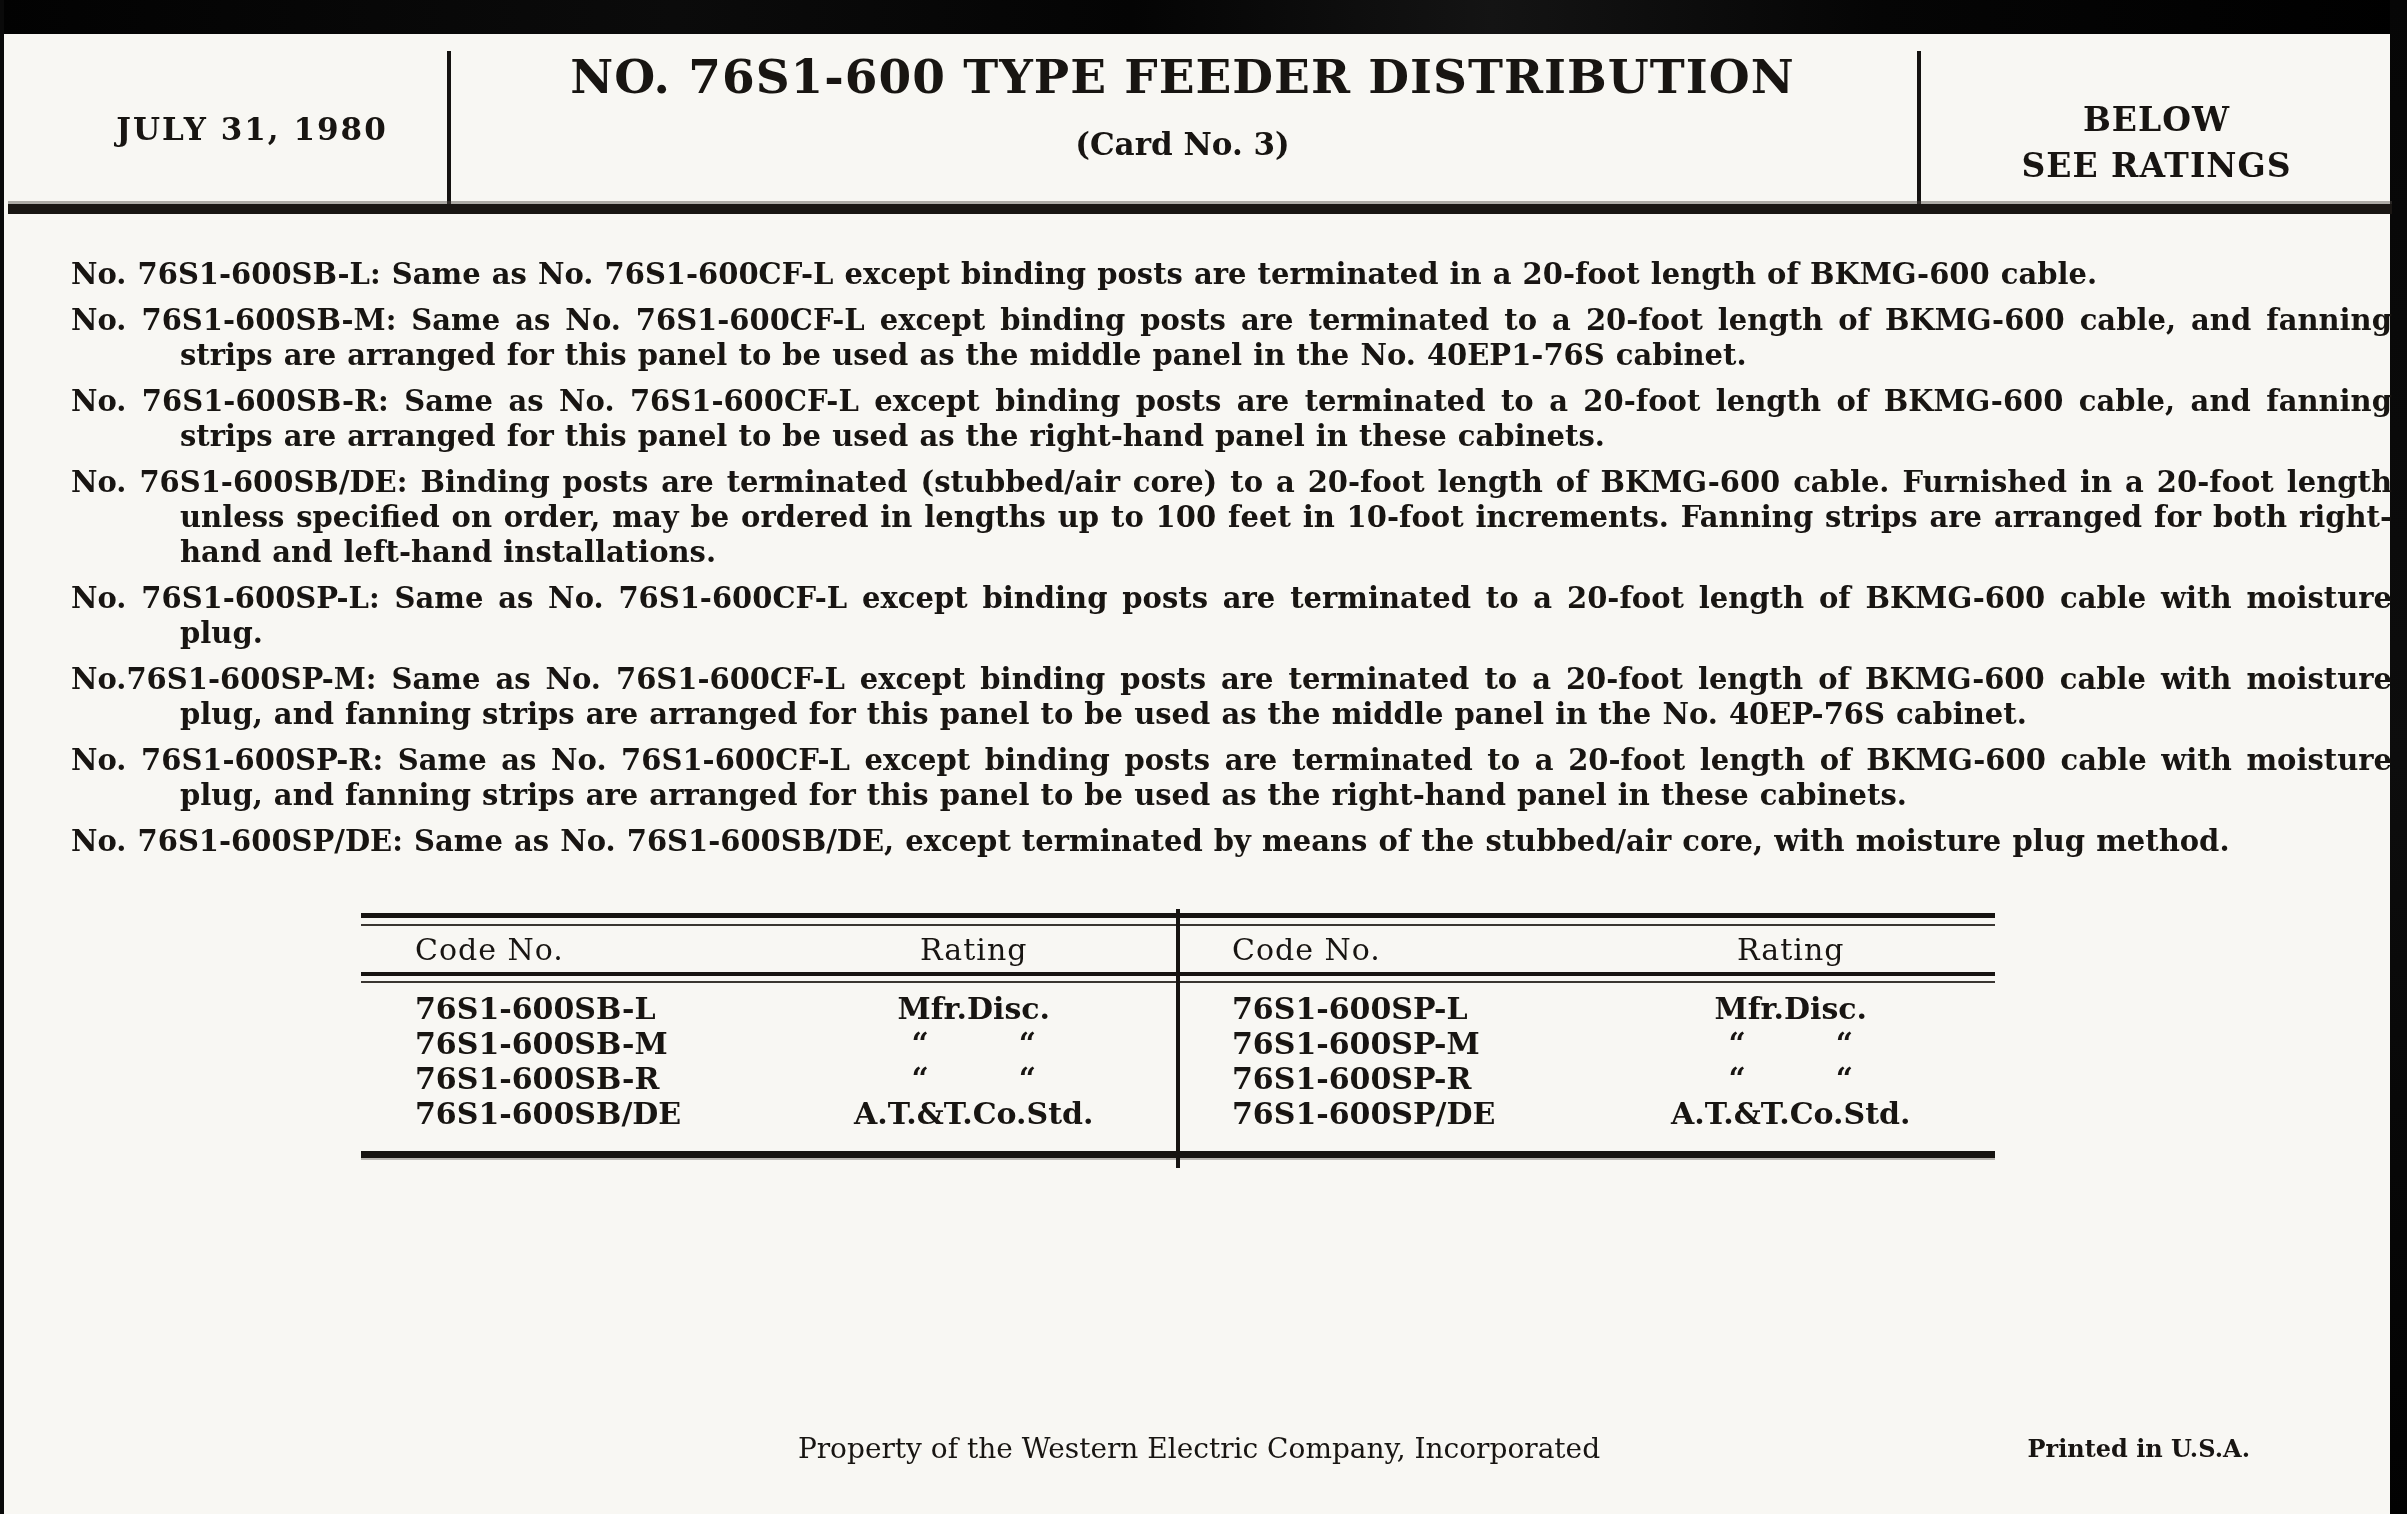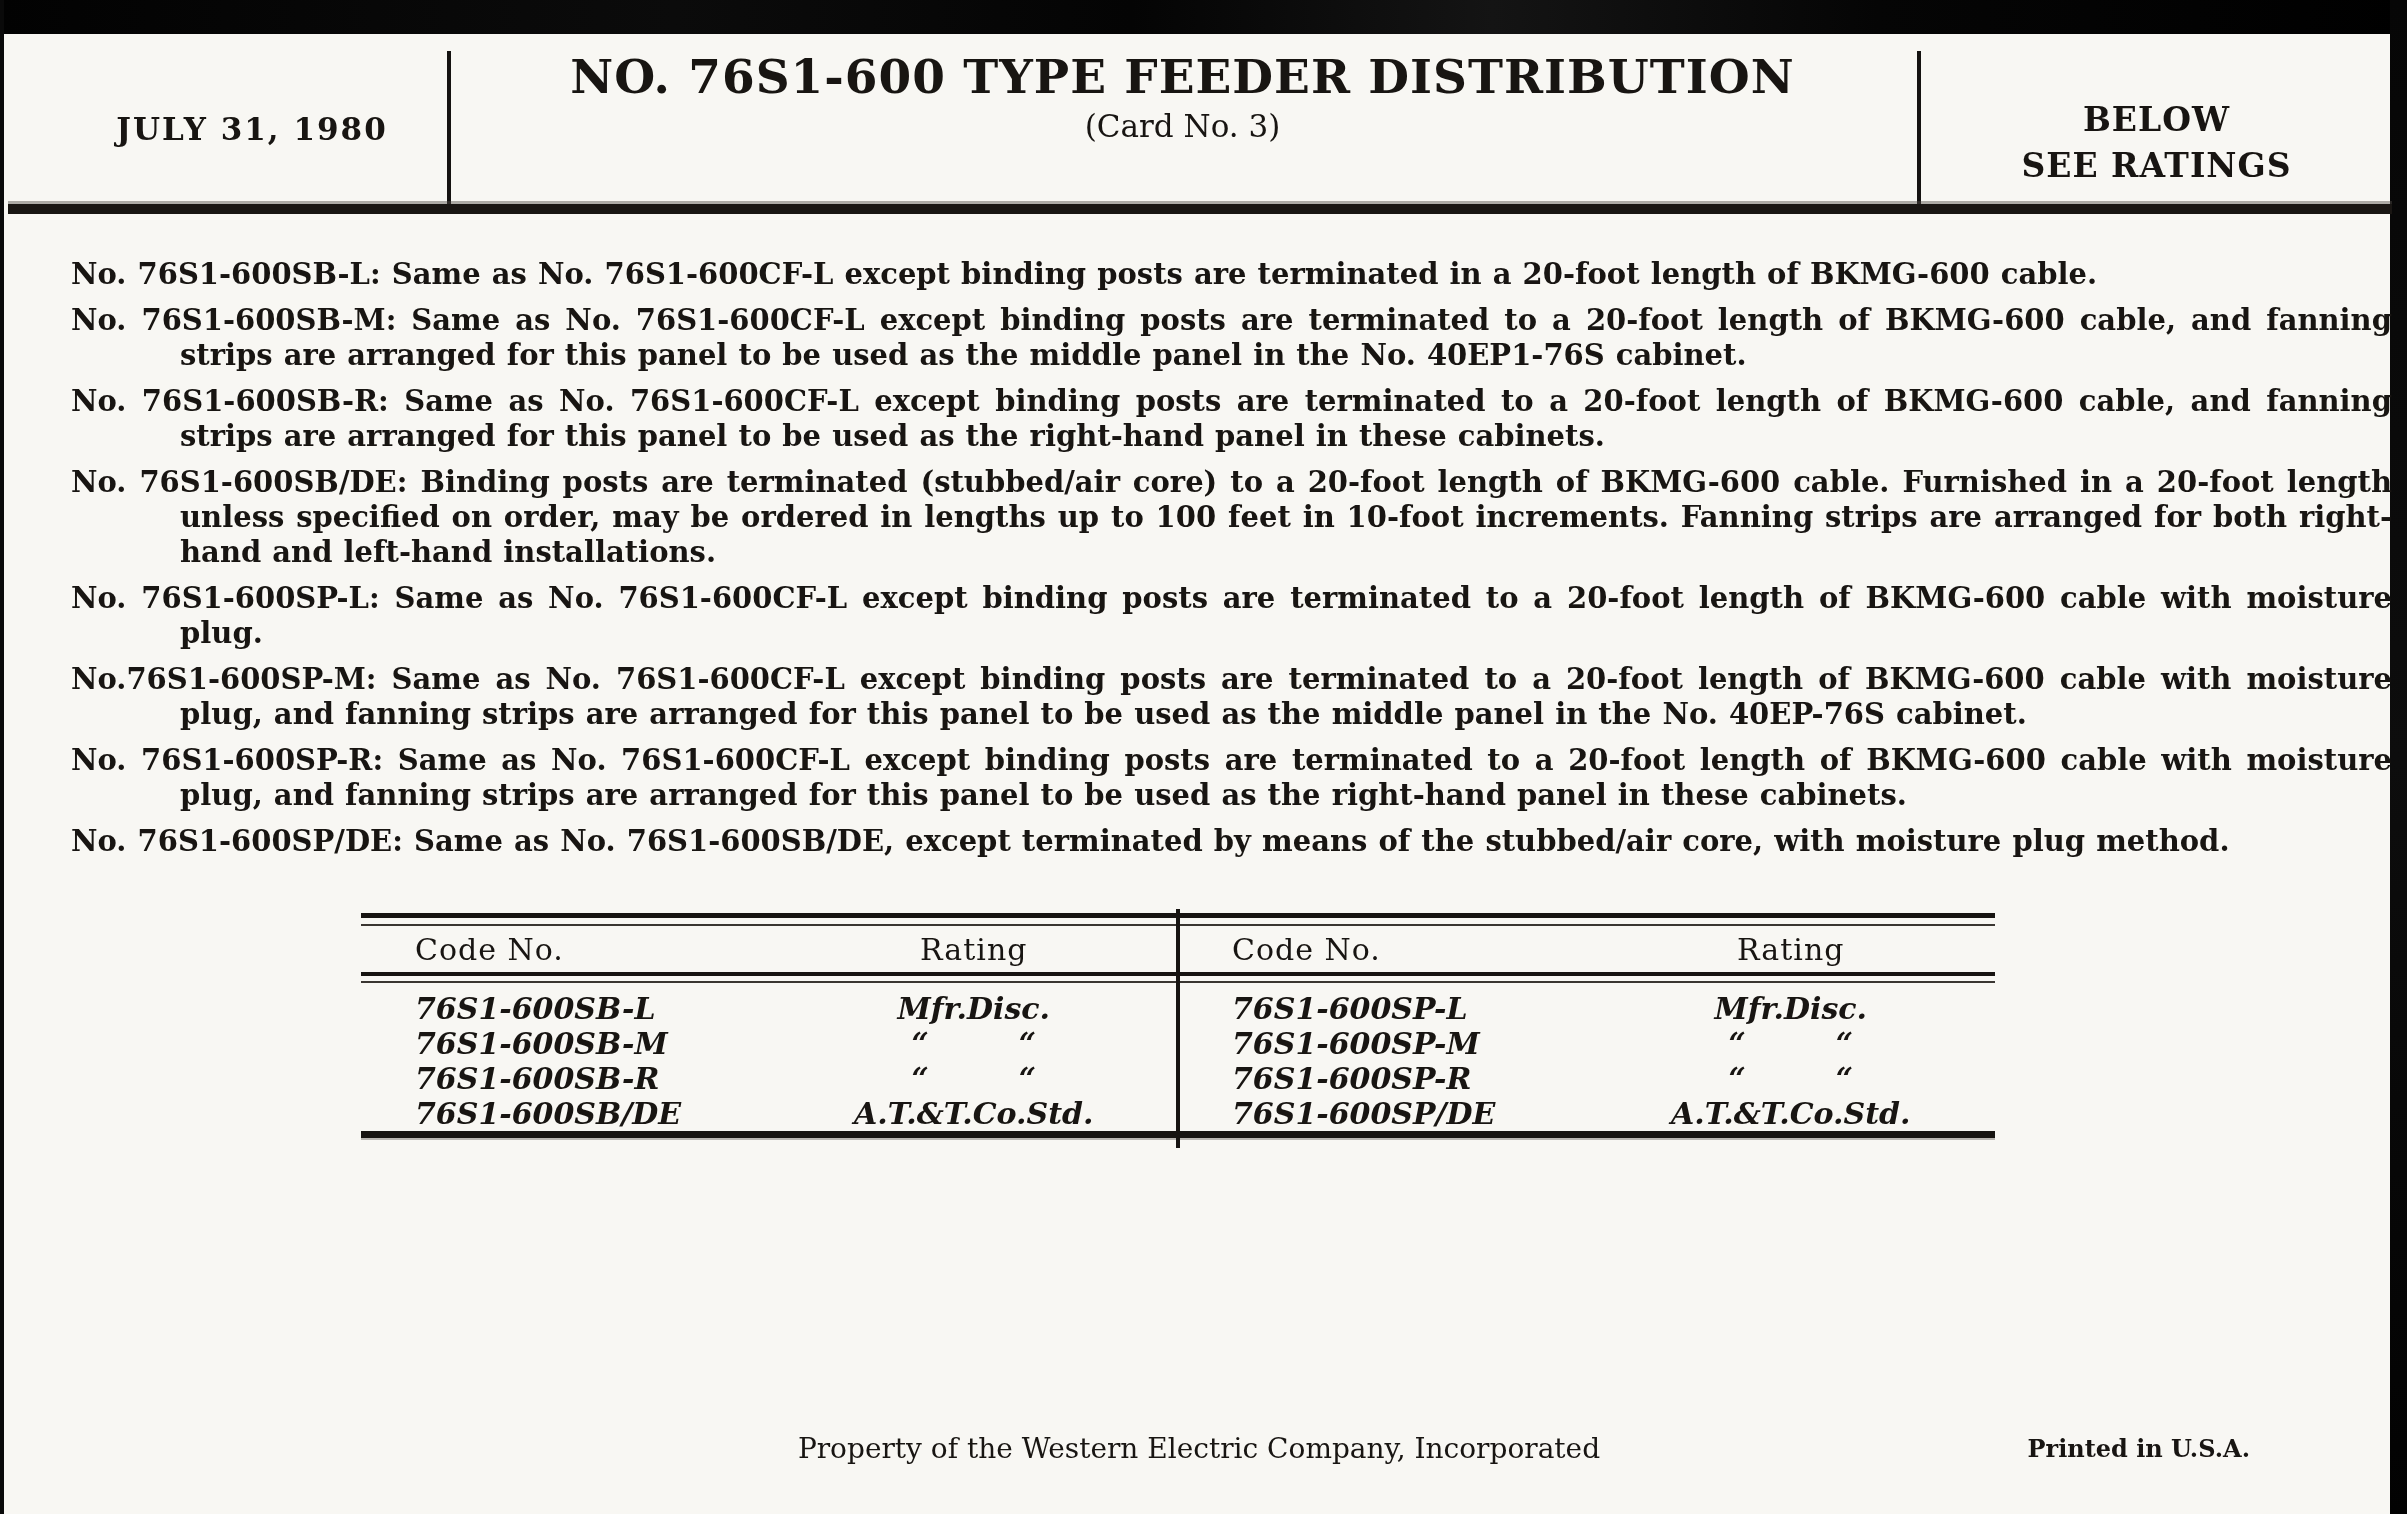--- a/index.html
+++ b/index.html
@@ -16,21 +16,21 @@
   .scan-right-bar{position:absolute;right:0;top:0;width:18px;height:1515px;
     background:linear-gradient(180deg,#060606,#0d0d0d 50%,#020202);}
   .scan-left-bar{position:absolute;left:0;top:0;width:4px;height:1515px;background:#0a0a0a;}
 
   
   .hdr-date{position:absolute;left:59px;top:111px;width:386px;text-align:center;
     font-size:31px;font-weight:700;letter-spacing:2px;}
   .hdr-center{position:absolute;left:455px;top:51px;width:1455px;text-align:center;}
   .hdr-title1{font-size:47px;font-weight:700;line-height:51px;letter-spacing:1px;}
   .hdr-title2{font-size:47px;font-weight:700;line-height:51px;letter-spacing:1px;}
-  .hdr-sub{font-size:31px;font-weight:400;margin-top:6px;}
+  .hdr-sub{font-size:31px;font-weight:700;margin-top:24px;}
   .hdr-note{position:absolute;left:1929px;top:97px;width:455px;text-align:center;
     font-size:33px;font-weight:700;line-height:46px;letter-spacing:1px;}
   .hdr-vline{position:absolute;top:51px;width:4px;height:154px;background:#151311;}
   .hdr-vline.left{left:447px;}
   .hdr-vline.right{left:1917px;}
   .hdr-rule{position:absolute;left:8px;top:204px;width:2384px;height:10px;background:#191613;
     box-shadow:0 -3px 0 rgba(80,75,70,.45);}
 
   
   .body-text{position:absolute;left:71px;top:257px;width:2321px;}
@@ -48,21 +48,21 @@
   .rule{width:100%;background:#171411;}
   .rule.a{height:5px;}
   .rule.b{height:2px;background:#3a3631;}
   .rule.c{height:4px;}
   .rule.d{height:2px;background:#3a3631;}
   .rule.bottom{height:7px;box-shadow:0 2px 0 rgba(90,85,78,.4);}
   .rgap1{height:6px;} .rgap2{height:5px;}
   .t-rowwrap{position:relative;}
   .t-vline{position:absolute;left:815px;top:-17px;bottom:-17px;width:4px;background:#171411;z-index:2;}
   .t-head{display:flex;height:46px;align-items:center;}
-  .t-data{padding:8px 0 0 0;font-style:italic;}
+  .t-data{padding:8px 0 20px 0;}
   .t-half{width:817px;display:inline-block;vertical-align:top;}
   .t-cols{display:flex;}
   .t-code{width:50%;padding-left:54px;box-sizing:border-box;text-align:left;}
   .t-rating{width:50%;text-align:center;}
   .th{font-size:30px;font-weight:400;letter-spacing:1px;}
   .t-row{display:flex;height:35px;line-height:35px;}
   .td{font-size:30px;font-weight:700;white-space:pre;}
   .t-halves{display:flex;}
 
   

